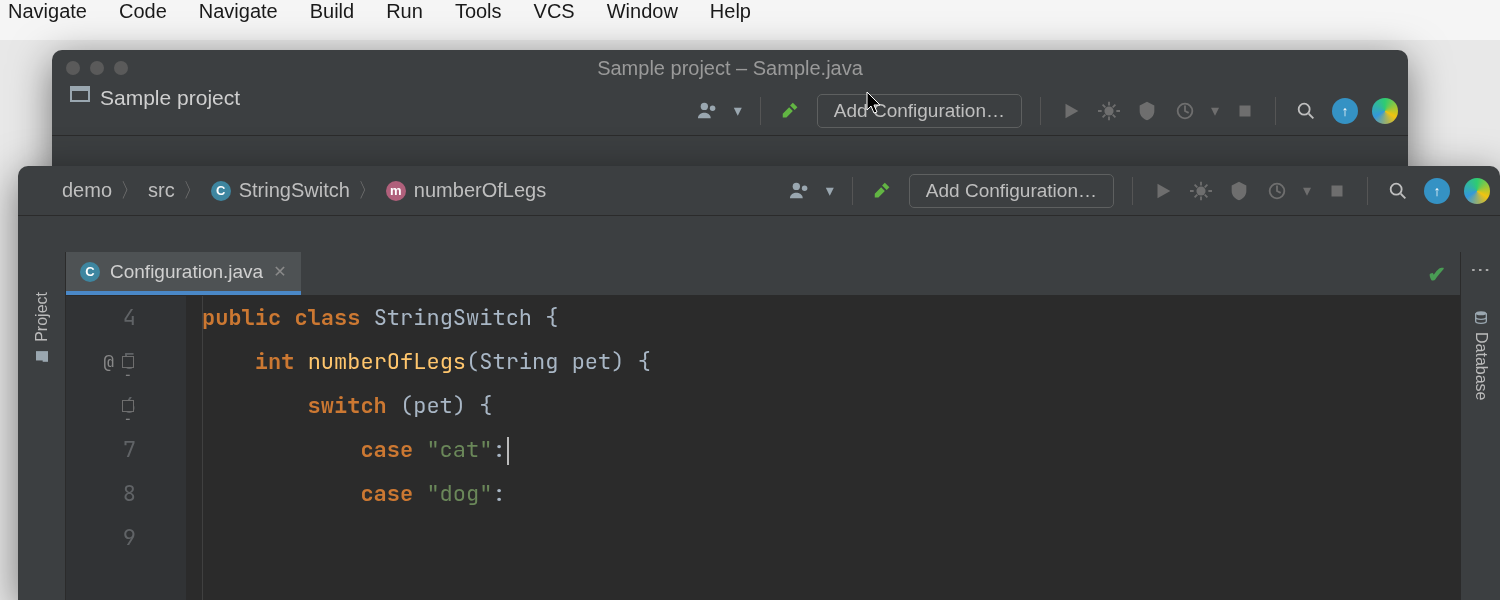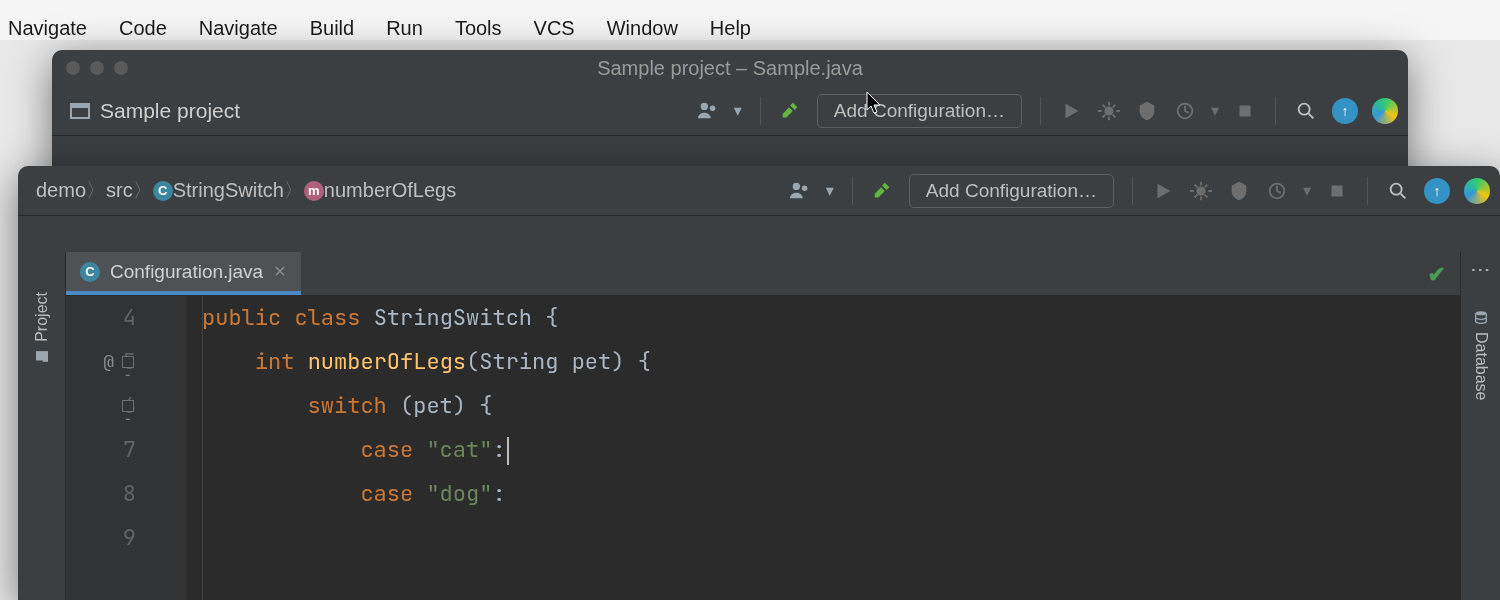--- a/index.html
+++ b/index.html
@@ -8,21 +8,21 @@
   background: #e8e8e8;
   width: 1500px;
   height: 600px;
   overflow: hidden;
   position: relative;
 }
 .menubar {
   height: 40px;
   background: #f5f5f5;
   display: flex;
-  align-items: flex-end;
+  align-items: flex-start;
   padding: 0 8px;
   gap: 32px;
   color: #1a1a1a;
   font-size: 20px;
 }
 .menubar span { cursor: default; }
 .window {
   position: absolute;
   background: #3c3f41;
   border-radius: 10px 10px 0 0;
@@ -61,36 +61,35 @@
   left: 0; right: 0;
   text-align: center;
   color: #9a9a9a;
   font-size: 20px;
   pointer-events: none;
 }
 .window.front .title-center { color: #c9c9c9; }
 .toolbar {
   height: 50px;
   display: flex;
-  align-items: center;
   padding: 0 10px 0 18px;
   border-bottom: 1px solid #2b2b2b;
 }
 .proj-icon {
   width: 20px; height: 16px;
   border: 2px solid #9aa7b0;
   margin-right: 10px;
   position: relative;
 }
 .proj-icon::after {
   content:"";
   position:absolute; top:-2px; left:-2px; right:-2px; height:5px;
   background:#9aa7b0;
 }
-.breadcrumb { display: flex; align-items: center; font-size: 20px; color: #bfbfbf; }
+.breadcrumb { display: flex; align-items: center; gap: 8px; font-size: 20px; color: #bfbfbf; margin-left: 26px; }
 .chev { color: #707070; }
 .bc-icon { width: 20px; height: 20px; border-radius: 50%; display: inline-flex; align-items: center; justify-content: center; font-size: 13px; font-weight: bold; font-family: sans-serif; }
 .bc-c { background: #3e86a0; color: #fff; }
 .bc-m { background: #b0607b; color: #fff; }
 .spacer { flex: 1; }
 .tool-group { display: flex; align-items: center; gap: 14px; }
 .sep { width: 1px; height: 28px; background: #555; margin: 0 4px; }
 .icon { width: 24px; height: 24px; display: inline-flex; align-items: center; justify-content: center; }
 .icon svg { width: 22px; height: 22px; }
 .config-btn {
@@ -180,21 +179,21 @@
   padding-right: 50px;
   position: relative;
 }
 .gutter-row { height: 44px; position: relative; }
 .gutter-num { display: inline-block; }
 .gutter-mark { position: absolute; right: 22px; top: 50%; transform: translateY(-50%); color: #888; font-size: 18px; }
 .fold { position: absolute; right: 2px; top: 50%; transform: translateY(-50%); width: 12px; height: 12px; border: 1px solid #6e6e6e; background: #313335; }
 .fold::after { content:"−"; position:absolute; top:-4px; left:1px; color:#9a9a9a; font-size:12px; }
 .code { flex: 1; padding-left: 16px; color: #a9b7c6; position: relative; }
 .code-row { height: 44px; white-space: pre; }
-.k { color: #cc7832; }
+.k { color: #cc7832; font-weight: bold; }
 .t { color: #a9b7c6; }
 .s { color: #6a8759; }
 .num { color: #6897bb; }
 .current-line::before {
   content:"";
   position:absolute;
   left:0; right:0;
   height:44px;
   background:#323232;
   z-index:-1;

